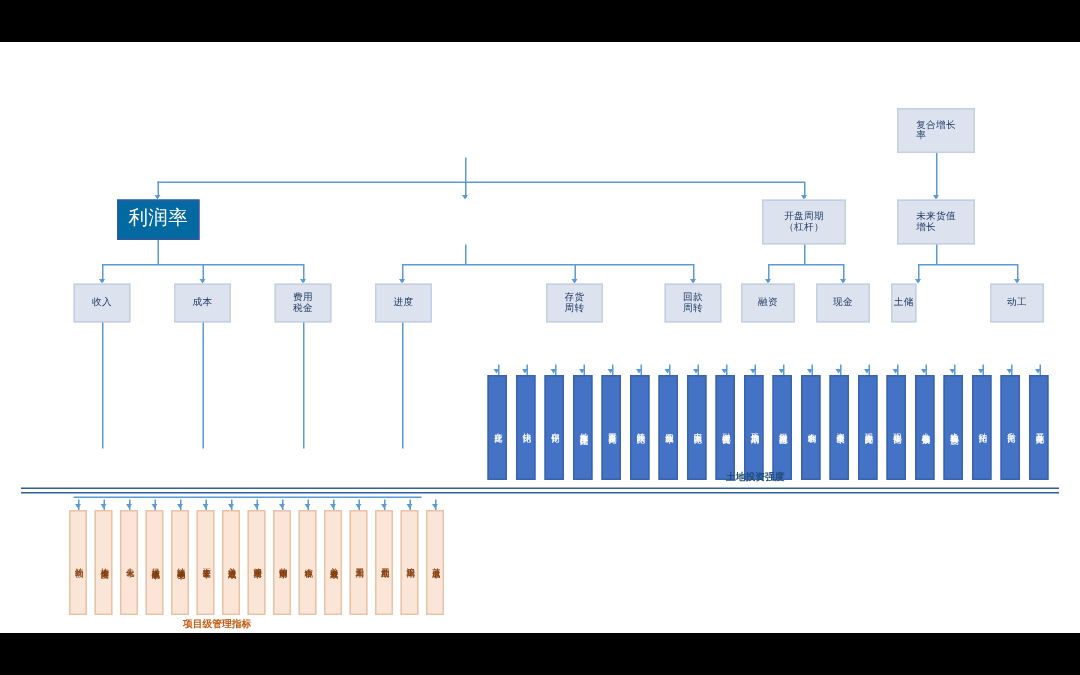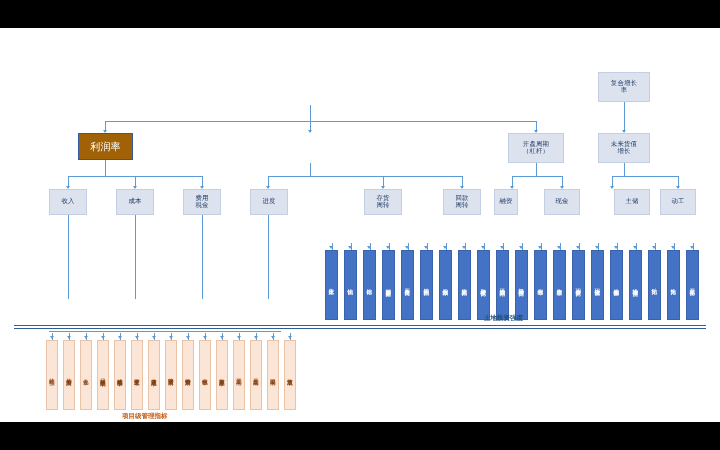--- a/index.html
+++ b/index.html
@@ -15,35 +15,35 @@
     position:absolute;left:0;top:28px;
     width:720px;height:394px;
     background:#ffffff;
     overflow:hidden;
   }
   
   .node{
     position:absolute;
     box-sizing:border-box;
     display:flex;align-items:center;justify-content:center;
-    text-align:center;
+    text-align:left;
     line-height:1.15;
     letter-spacing:0.2px;
   }
   .n-grey{
     background:#dce3ef;
     border:1px solid #c3cfe2;
     color:#1f3864;
     font-size:6.4px;
   }
   .n-blue{
-    background:#a16207;
+    background:#0369a1;
     border:1px solid #32589f;
     color:#ffffff;
-    font-size:10px;
+    font-size:13px;
   }
   .n-vert{
     background:#4472c4;
     border:1px solid #3a62ad;
     color:#ffffff;
     font-size:5.6px;
     writing-mode:vertical-rl;
     text-orientation:upright;
     letter-spacing:0.4px;
     padding:2px 0;
@@ -165,27 +165,27 @@
       <span>进度</span>
     </div>
     <div class="node n-grey" style="left:364px;top:161px;width:38px;height:26px;white-space:pre-line;">
       <span>存货
 周转</span>
     </div>
     <div class="node n-grey" style="left:443px;top:161px;width:38px;height:26px;white-space:pre-line;">
       <span>回款
 周转</span>
     </div>
-    <div class="node n-grey" style="left:494px;top:161px;width:24px;height:26px;">
+    <div class="node n-grey" style="left:494px;top:161px;width:36px;height:26px;">
       <span>融资</span>
     </div>
     <div class="node n-grey" style="left:544px;top:161px;width:36px;height:26px;">
       <span>现金</span>
     </div>
-    <div class="node n-grey" style="left:594px;top:161px;width:36px;height:26px;margin-left:20px;">
+    <div class="node n-grey" style="left:594px;top:161px;width:17px;height:26px;">
       <span>土储</span>
     </div>
     <div class="node n-grey" style="left:660px;top:161px;width:36px;height:26px;">
       <span>动工</span>
     </div>
 
     <div id="company-group">
         <div class="node n-vert" style="left: 325px; top: 222px; width: 13px; height: 70px;">
           <span>在建比</span>
         </div>

